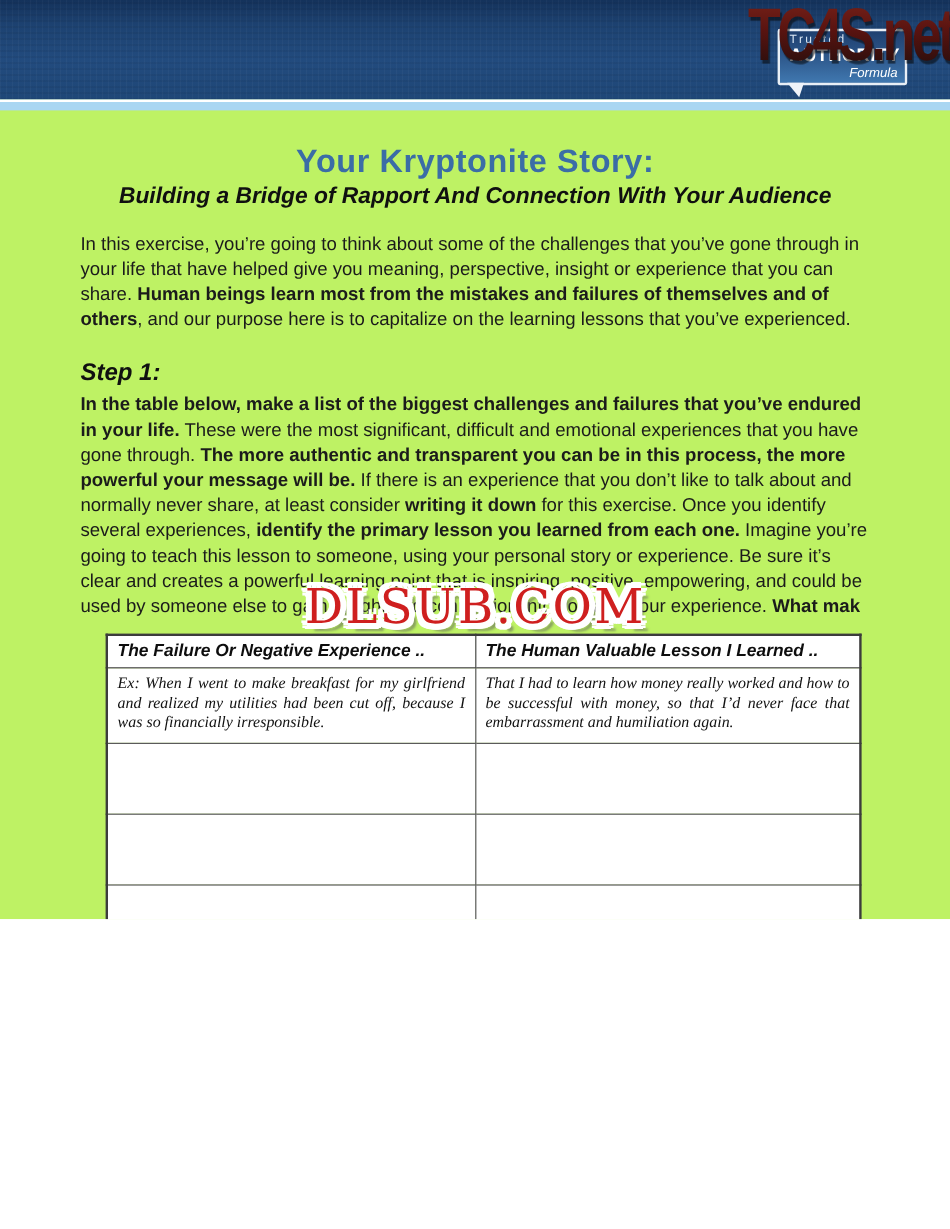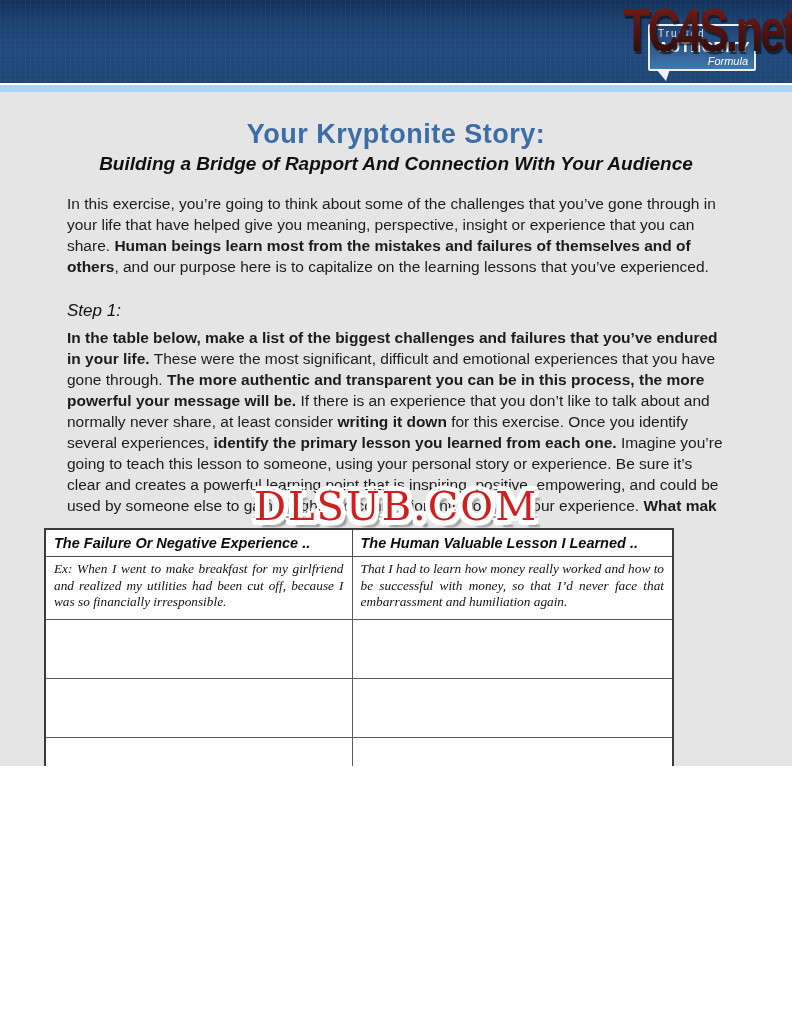--- a/index.html
+++ b/index.html
@@ -1,16 +1,16 @@
 <!DOCTYPE html>
 <html><head>
 <meta charset="utf-8">
 <style>
   html,body{margin:0;padding:0;background:#ffffff;}
-  .page{position:relative;width:792px;height:766px;background:#e5e5e5;overflow:hidden;
+  .page{position:relative;width:792px;height:766px;background:#bef264;overflow:hidden;
         font-family:"Liberation Sans",sans-serif;color:#1b1b1b;}
 
   
   .banner{position:absolute;top:0;left:0;width:792px;height:83px;
     background:
       repeating-linear-gradient(90deg, rgba(255,255,255,.03) 0 1px, rgba(0,0,0,0) 1px 5px),
       repeating-linear-gradient(0deg, rgba(0,0,0,.05) 0 1px, rgba(0,0,0,0) 1px 5px),
       linear-gradient(180deg,#14325b 0%,#1d4271 25%,#224b7e 60%,#1f4777 100%);}
   .strip{position:absolute;top:83px;left:0;width:792px;height:9px;background:#aad6f2;
          border-top:2px solid #ffffff;box-sizing:border-box;}
@@ -35,27 +35,27 @@
         border-style:solid;border-width:12px 4px 0 10px;
         border-color:#eef3f9 transparent transparent transparent;}
 
   
   .content{position:absolute;top:92px;left:0;width:792px;}
   h1.title{margin:26px 0 0;text-align:center;color:#3b6da6;font-size:27px;
            line-height:32px;font-weight:bold;letter-spacing:.5px;}
   h2.subtitle{margin:2px 0 0;text-align:center;color:#101010;font-size:19px;
            line-height:24px;font-weight:bold;font-style:italic;}
   p.body{width:658px;margin:17px auto 0;font-size:15.5px;line-height:21px;text-align:left;}
-  h3.step{width:658px;margin:22px auto 0;font-size:17px;line-height:24px;
-          font-weight:normal;font-style:italic;color:#101010;}
+  h3.step{width:658px;margin:22px auto 0;font-size:20px;line-height:24px;
+          font-weight:bold;font-style:italic;color:#101010;}
   p.step-body{margin-top:4px;}
   .b{font-weight:bold;}
 
   
-  table.worksheet{margin:12px 0 0 44px;width:628px;border-collapse:collapse;
+  table.worksheet{margin:12px 0 0 88px;width:628px;border-collapse:collapse;
       table-layout:fixed;border:2px solid #3c3c3c;}
   table.worksheet col.c1{width:307px;} table.worksheet col.c2{width:321px;}
   table.worksheet th{border:1px solid #4a4a4a;font-size:14.5px;font-weight:bold;
       font-style:italic;text-align:left;padding:3px 8px;height:20px;color:#0d0d0d;
       background:#ffffff;}
   table.worksheet td{border:1px solid #5a5a5a;vertical-align:top;background:#ffffff;}
   td.example{font-family:"Liberation Serif",serif;font-size:13.3px;line-height:16.5px;
       text-align:justify;padding:4px 8px 8px;height:38px;color:#111111;font-style:italic;}
   td.empty{height:56px;}
 

